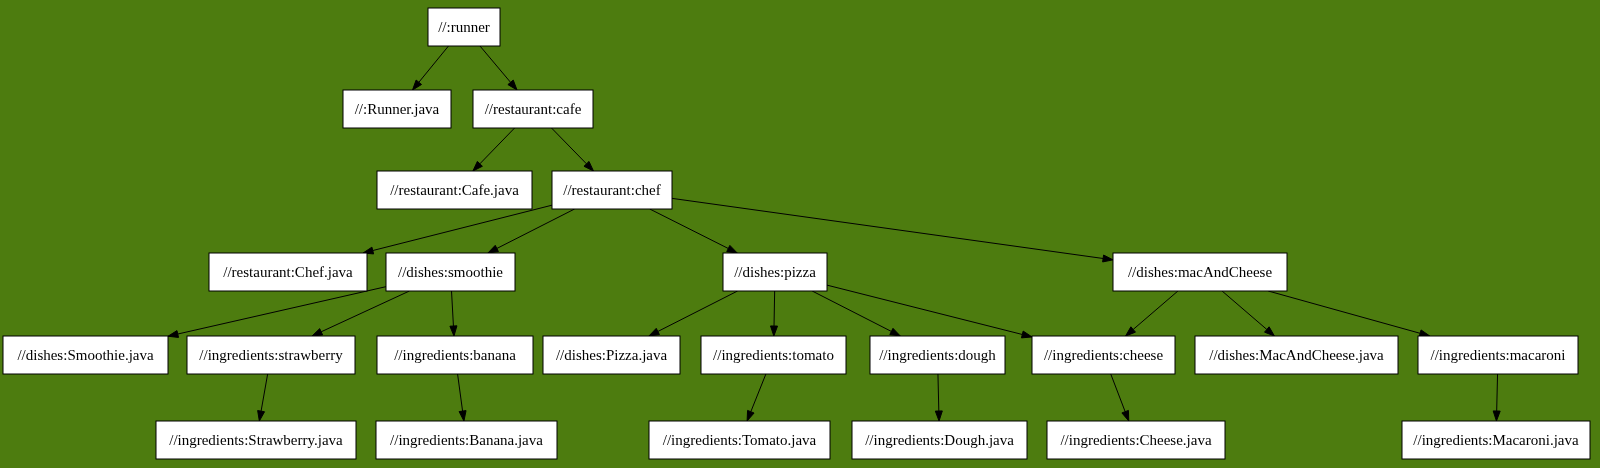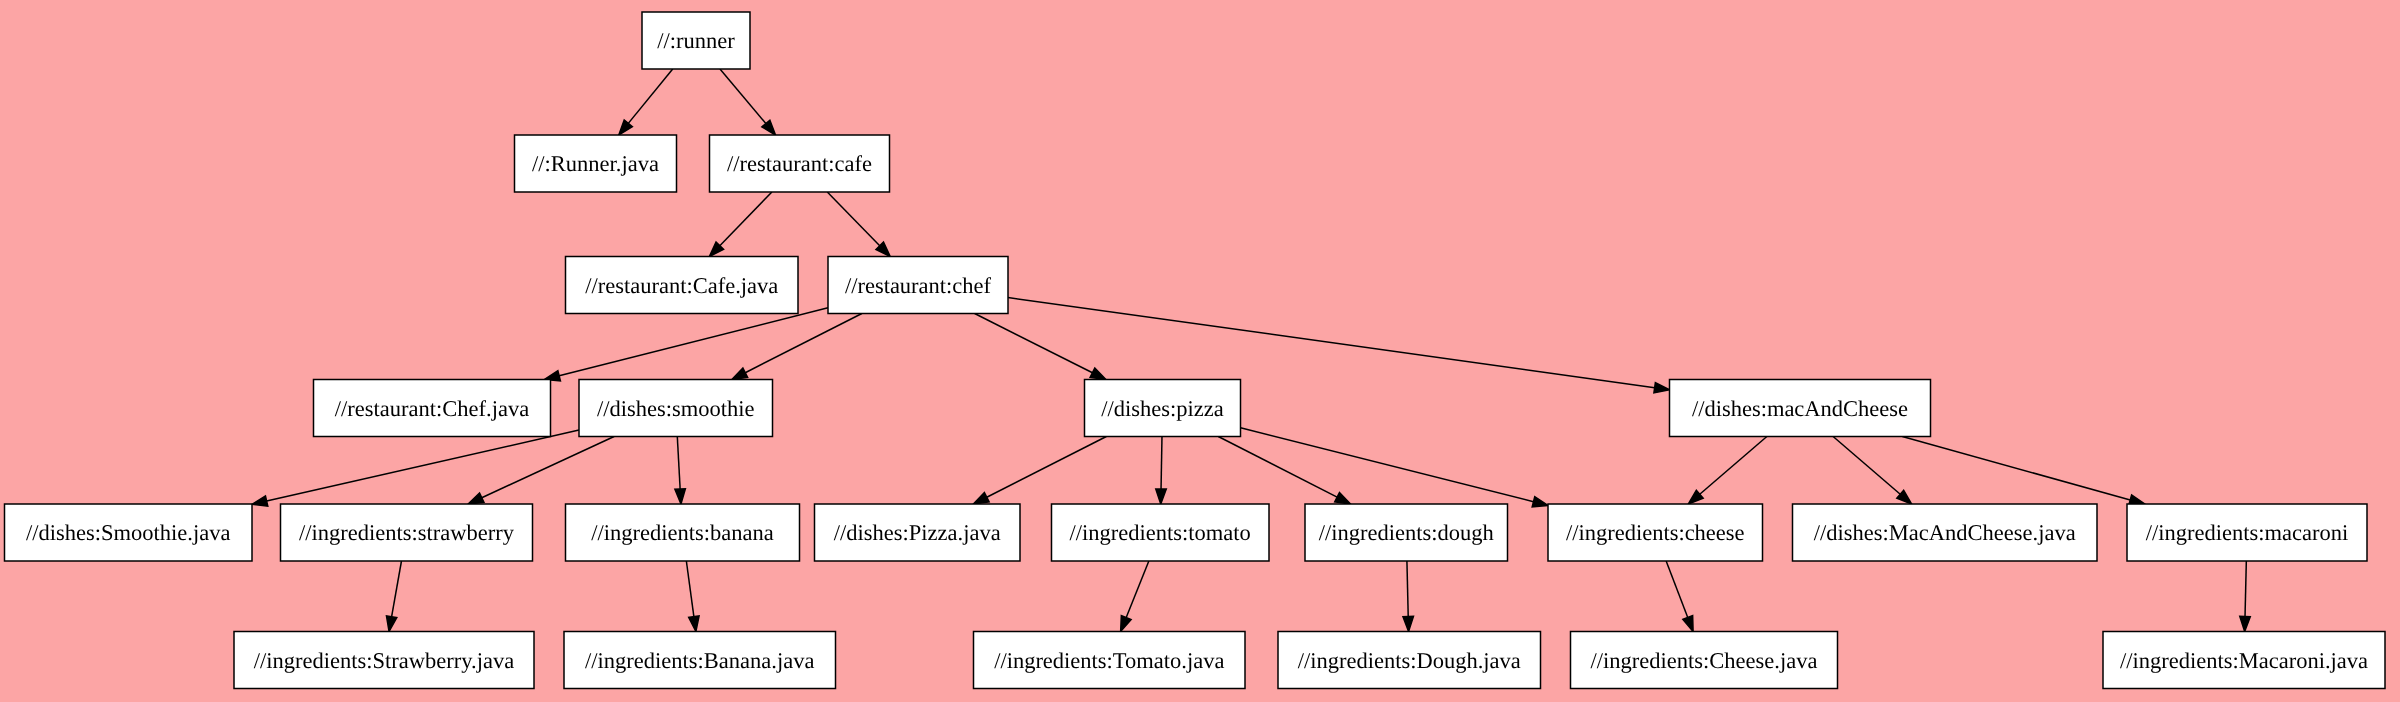--- a/index.html
+++ b/index.html
@@ -5,21 +5,21 @@
   html, body {
     margin: 0;
     padding: 0;
     background: #ffffff;
     font-family: "Liberation Serif", "DejaVu Serif", serif;
   }
   #canvas-wrap {
     position: relative;
     width: 1600px;
     height: 468px;
-    background: #fca5a5;
+    background: #4d7c0f;
     overflow: hidden;
   }
   svg { display: block; }
   .node-rect {
     fill: #ffffff;
     stroke: #000000;
     stroke-width: 1;
   }
   .node-label {
     font-family: "Liberation Serif", "DejaVu Serif", serif;

